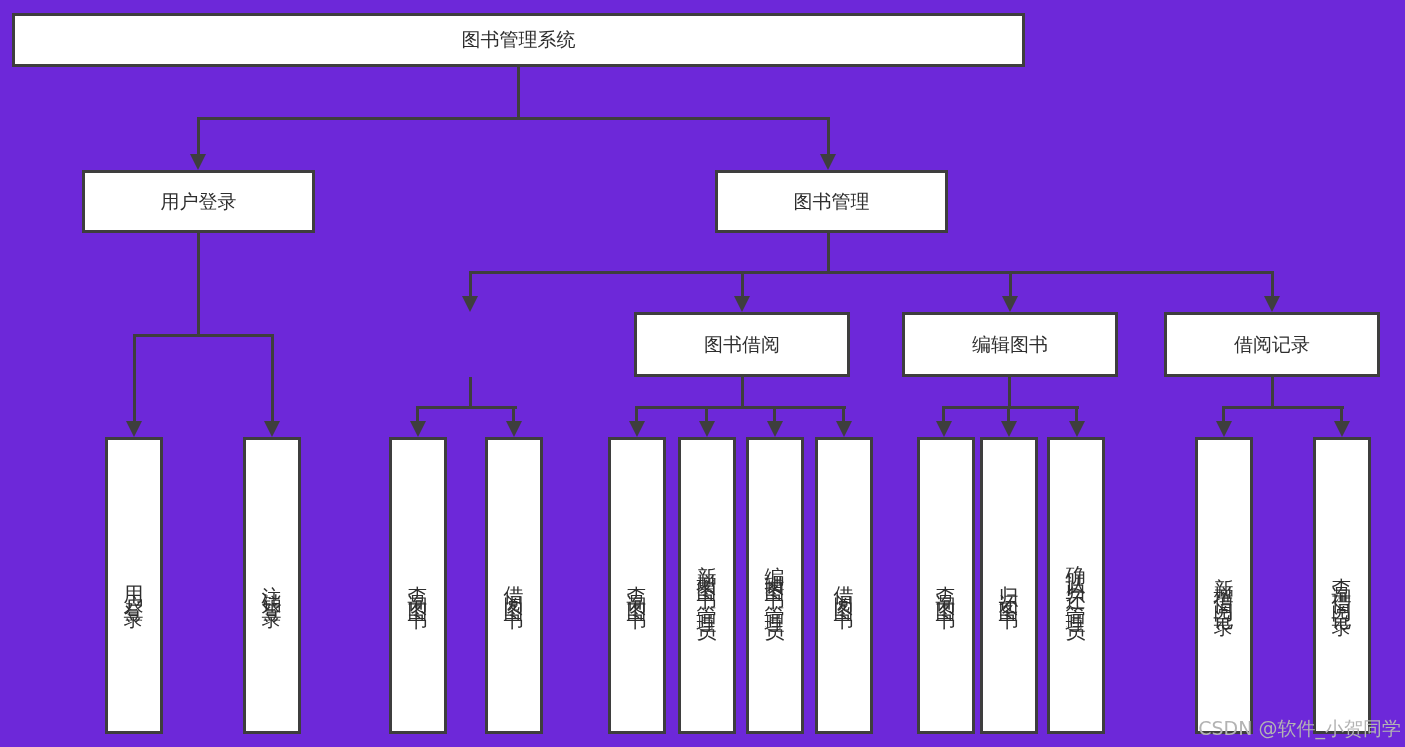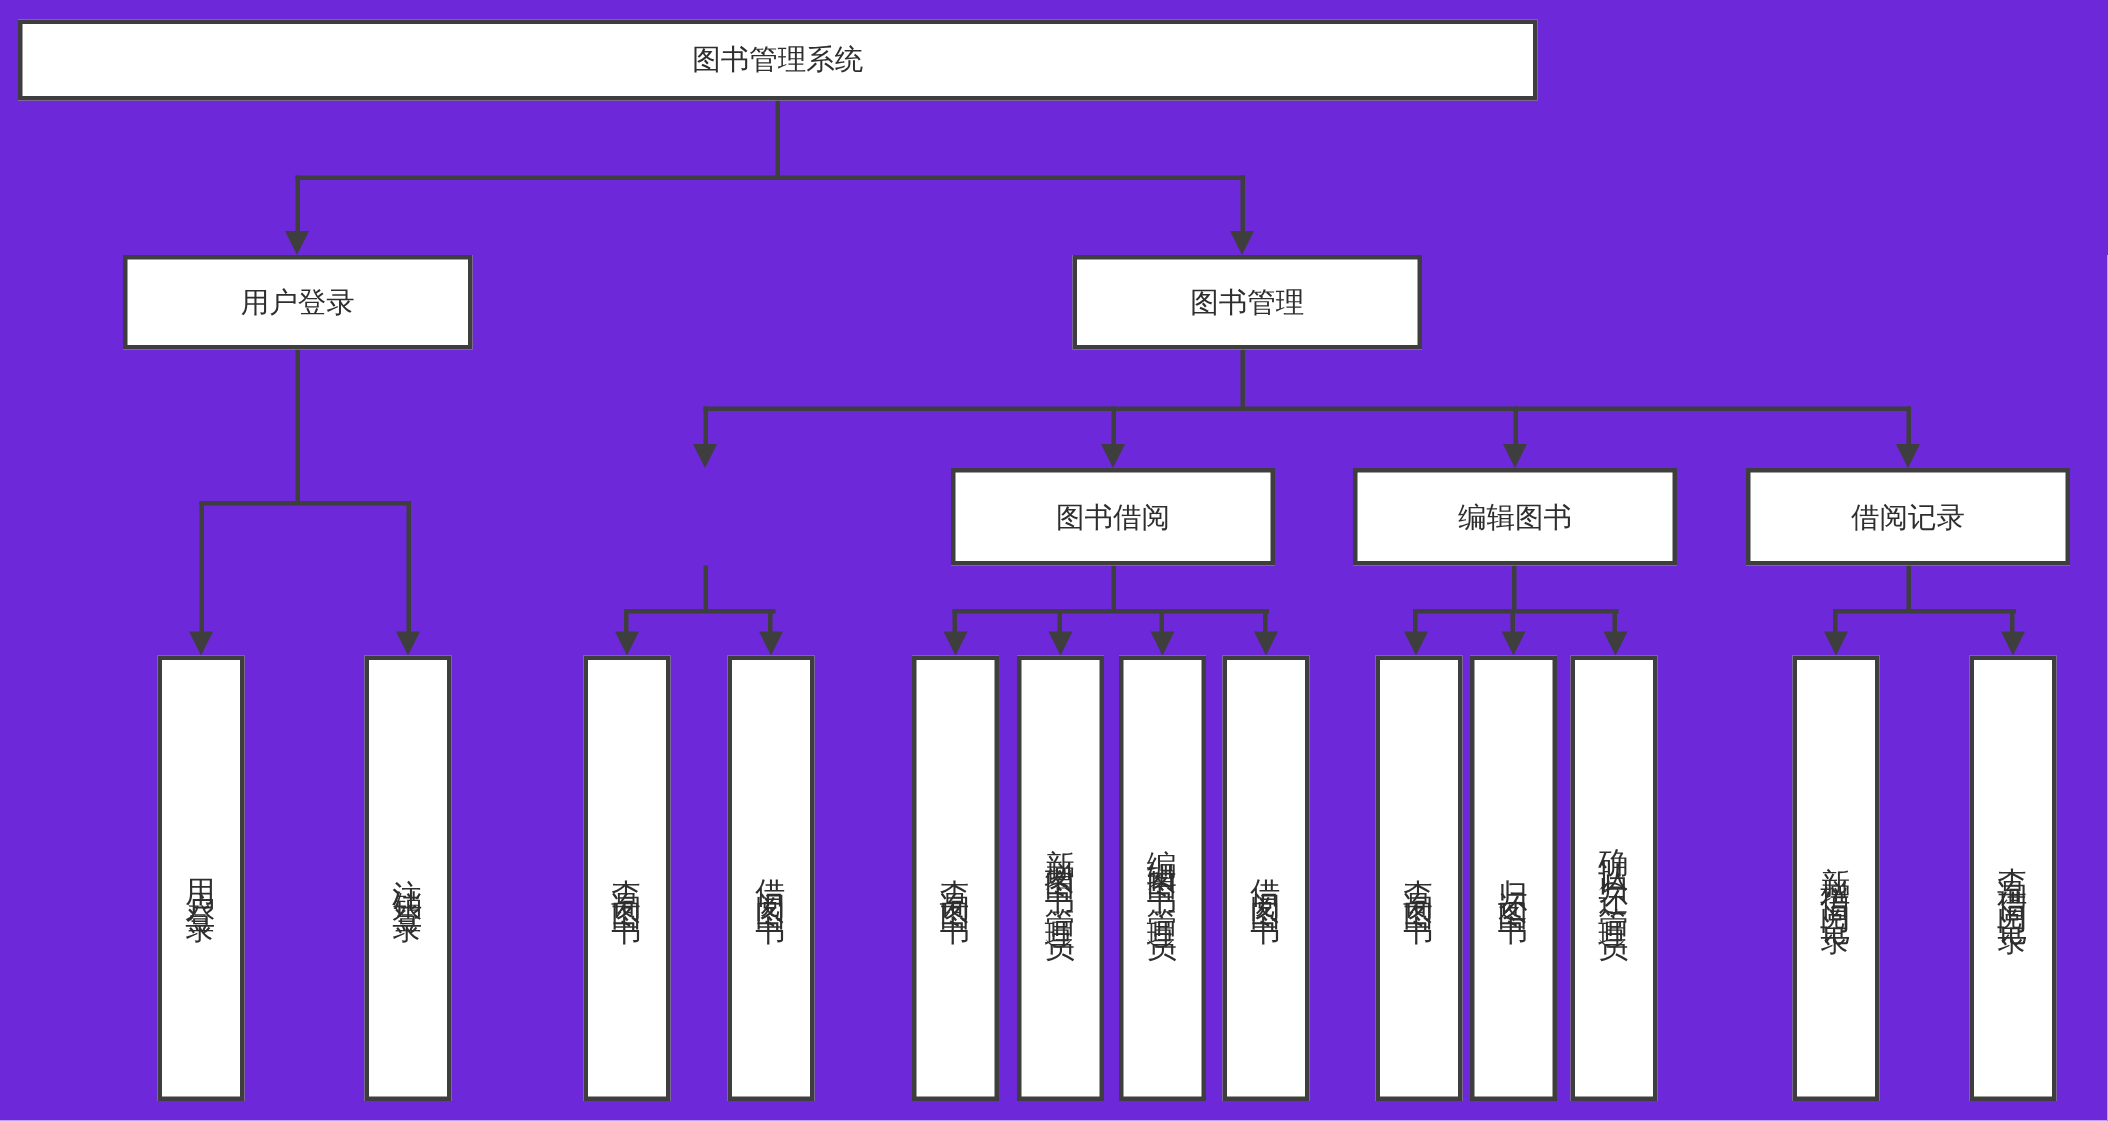--- a/index.html
+++ b/index.html
@@ -180,14 +180,15 @@
     <span>确认归还（管理员）</span>
   </div>
 
   <div class="box vbox" style="left:1195px;top:437px;width:58px;height:297px">
     <span>新增借阅记录</span>
   </div>
   <div class="box vbox" style="left:1313px;top:437px;width:58px;height:297px">
     <span>查询借阅记录</span>
   </div>
 
+  <div class="watermark">CSDN @软件_小贺同学</div>
 
 </div>
 
 </body></html>

